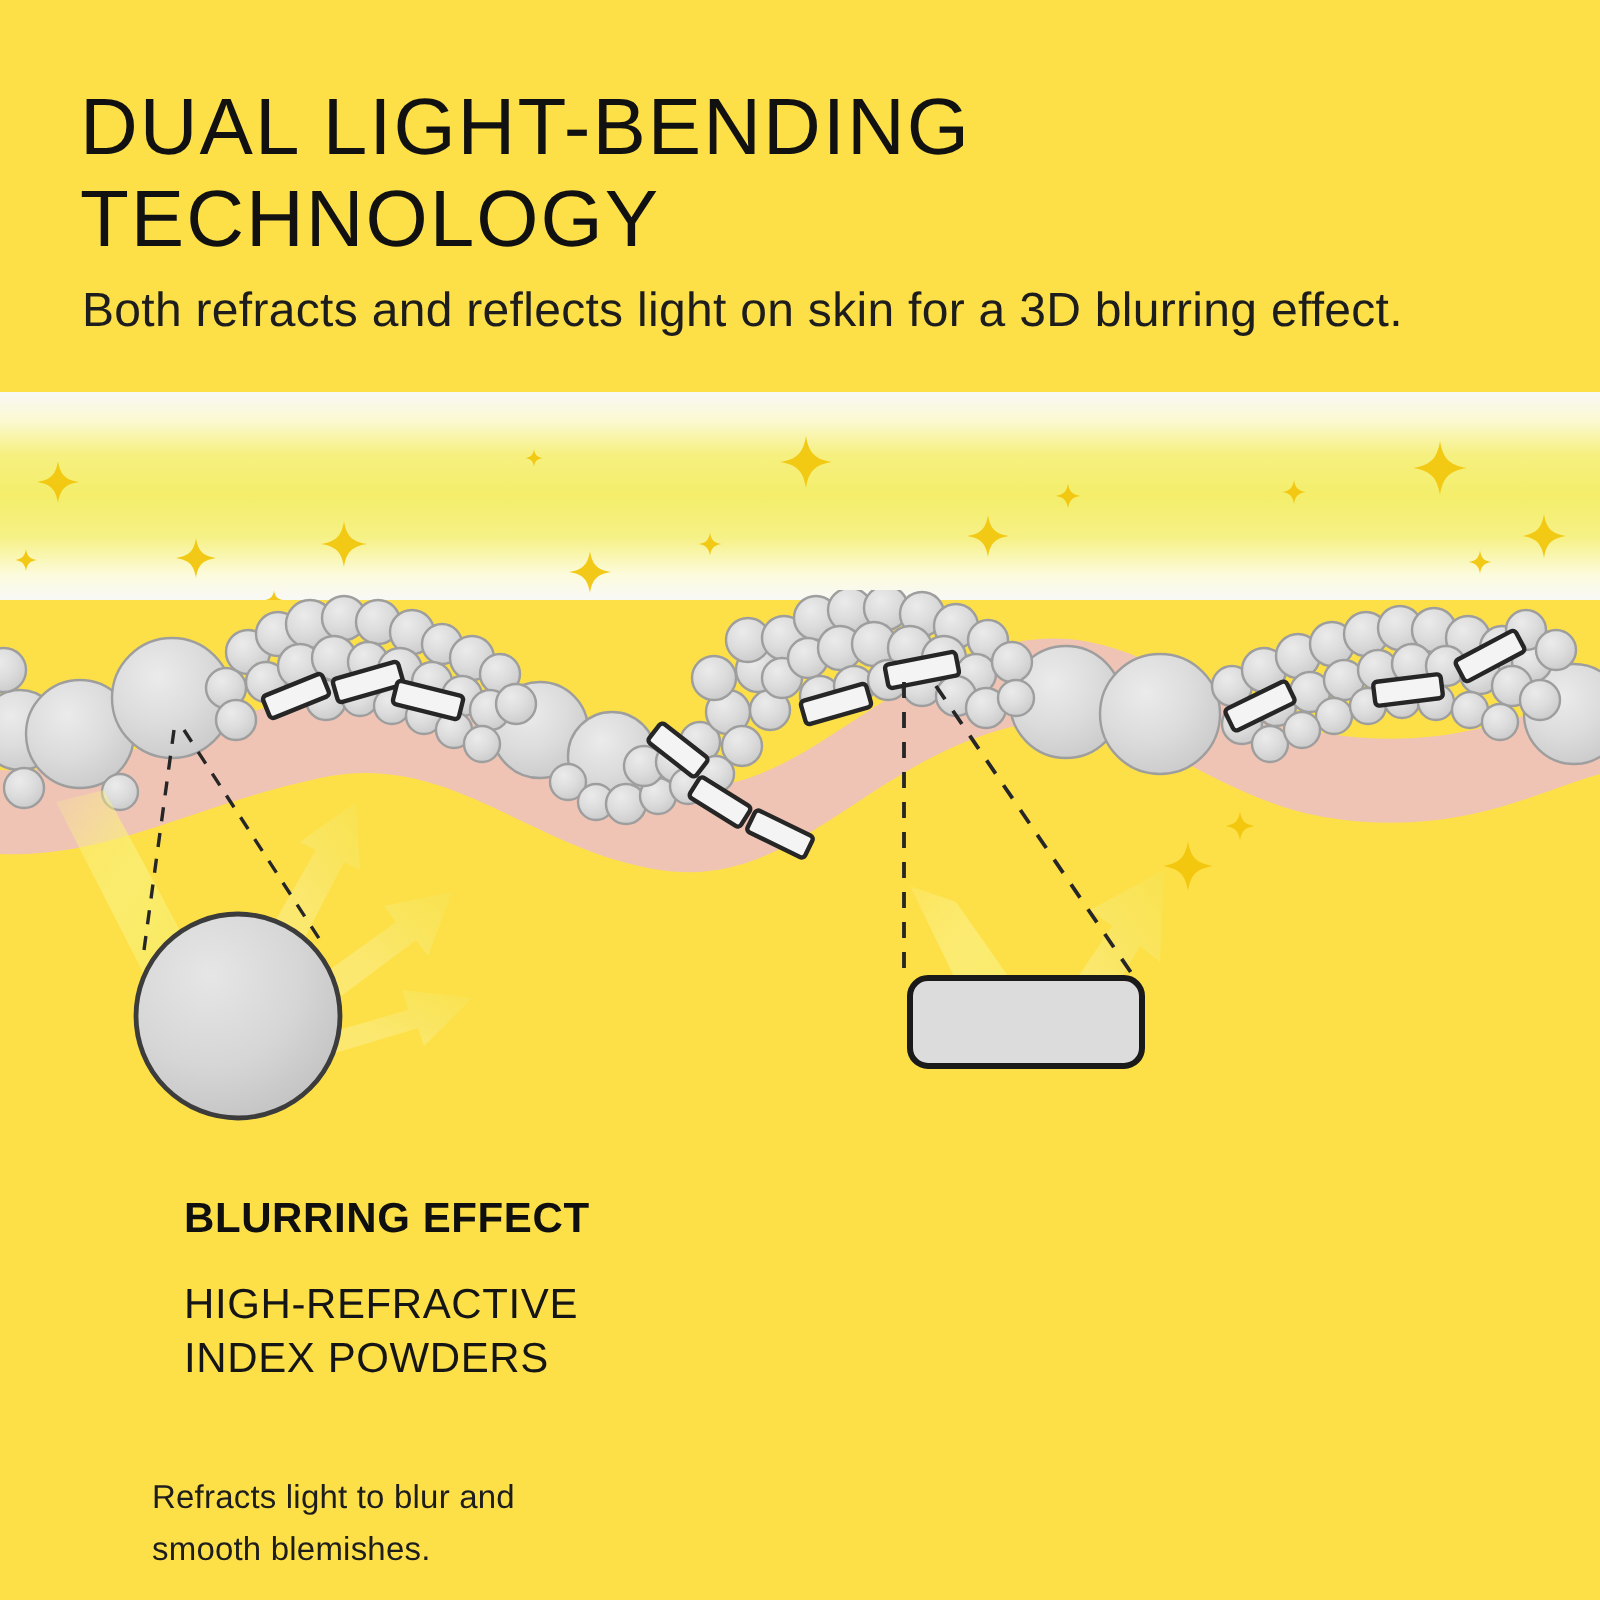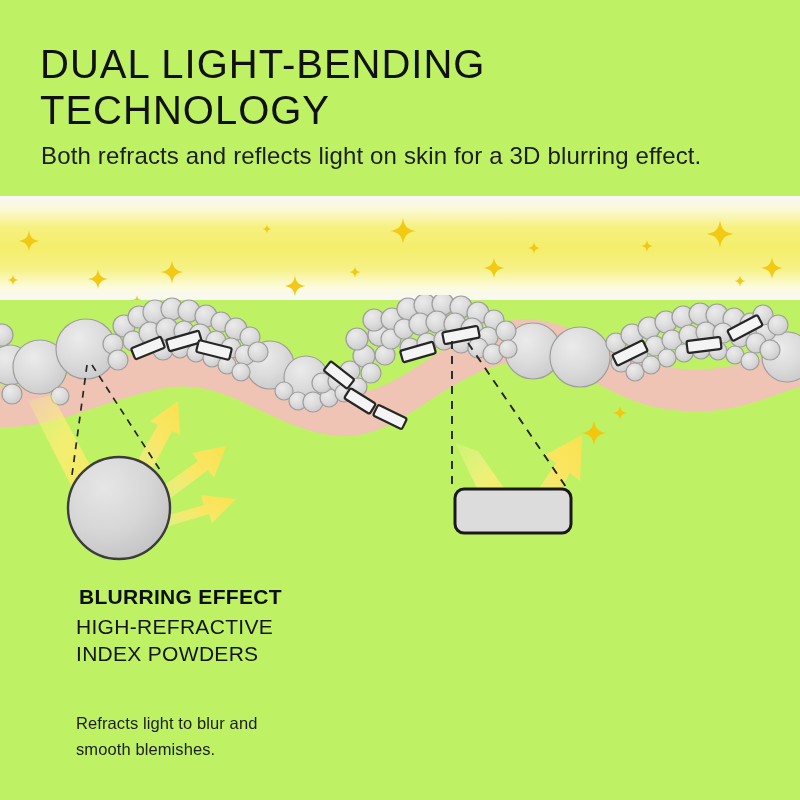--- a/index.html
+++ b/index.html
@@ -5,21 +5,21 @@
 <style>
   html, body {
     margin: 0;
     padding: 0;
     background: #ffffff;
   }
   #page {
     position: relative;
     width: 800px;
     height: 800px;
-    background: #bef264;
+    background: #fde047;
     overflow: hidden;
     font-family: "Liberation Sans", sans-serif;
     color: #1a1a1a;
   }
 
   
   #header {
     position: absolute;
     left: 0; top: 0;
     width: 800px;
@@ -73,29 +73,29 @@
   }
   #col-left  { left: 76px;  width: 355px; }
   #col-right { left: 455px; width: 345px; }
 
   .eff-head {
     font-size: 21px;
     font-weight: 700;
     letter-spacing: 0.3px;
     line-height: 27px;
     color: #0f0f0f;
-    margin: 3px;
+    margin: 16px;
   }
   .eff-sub {
     font-size: 21px;
     font-weight: 300;
     letter-spacing: 0.3px;
     line-height: 27px;
     color: #151515;
-    margin: 0;
+    margin: 16px;
     white-space: pre-line;
   }
   .eff-desc {
     font-size: 16.5px;
     font-weight: 400;
     letter-spacing: 0.1px;
     line-height: 26px;
     color: #1d1d1d;
     margin: 43px 0 0 0;
     white-space: pre-line;

